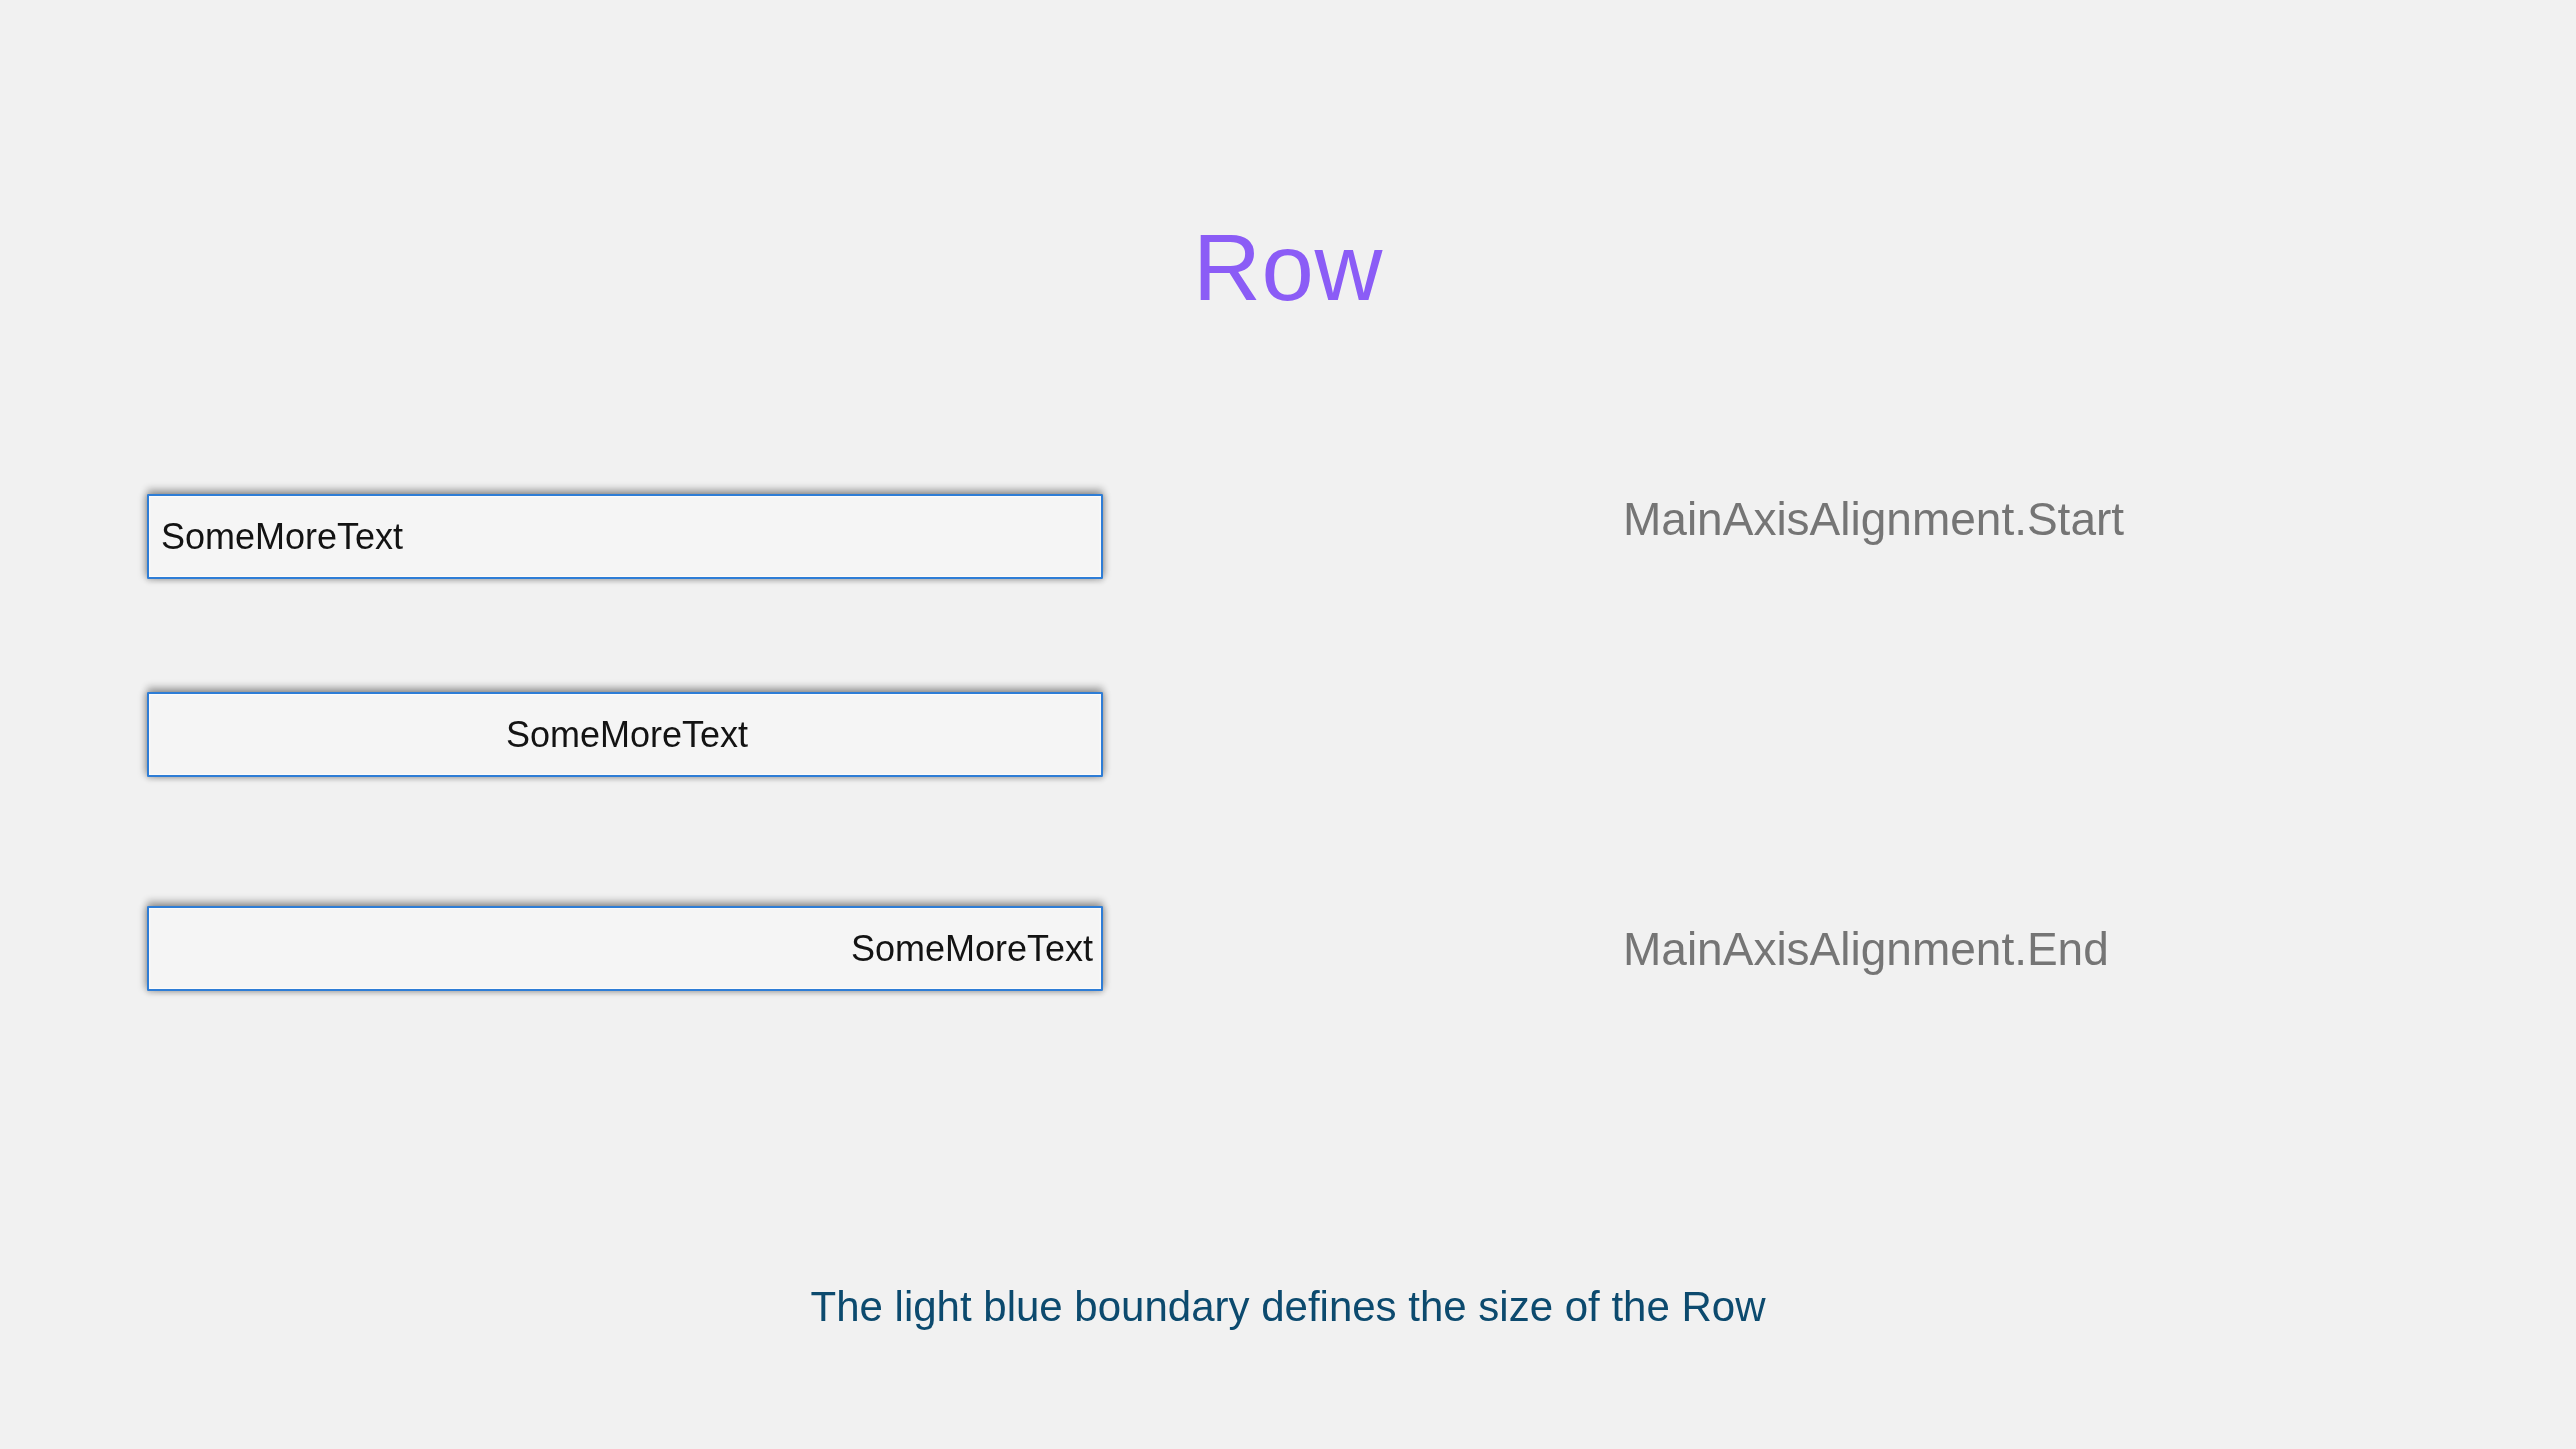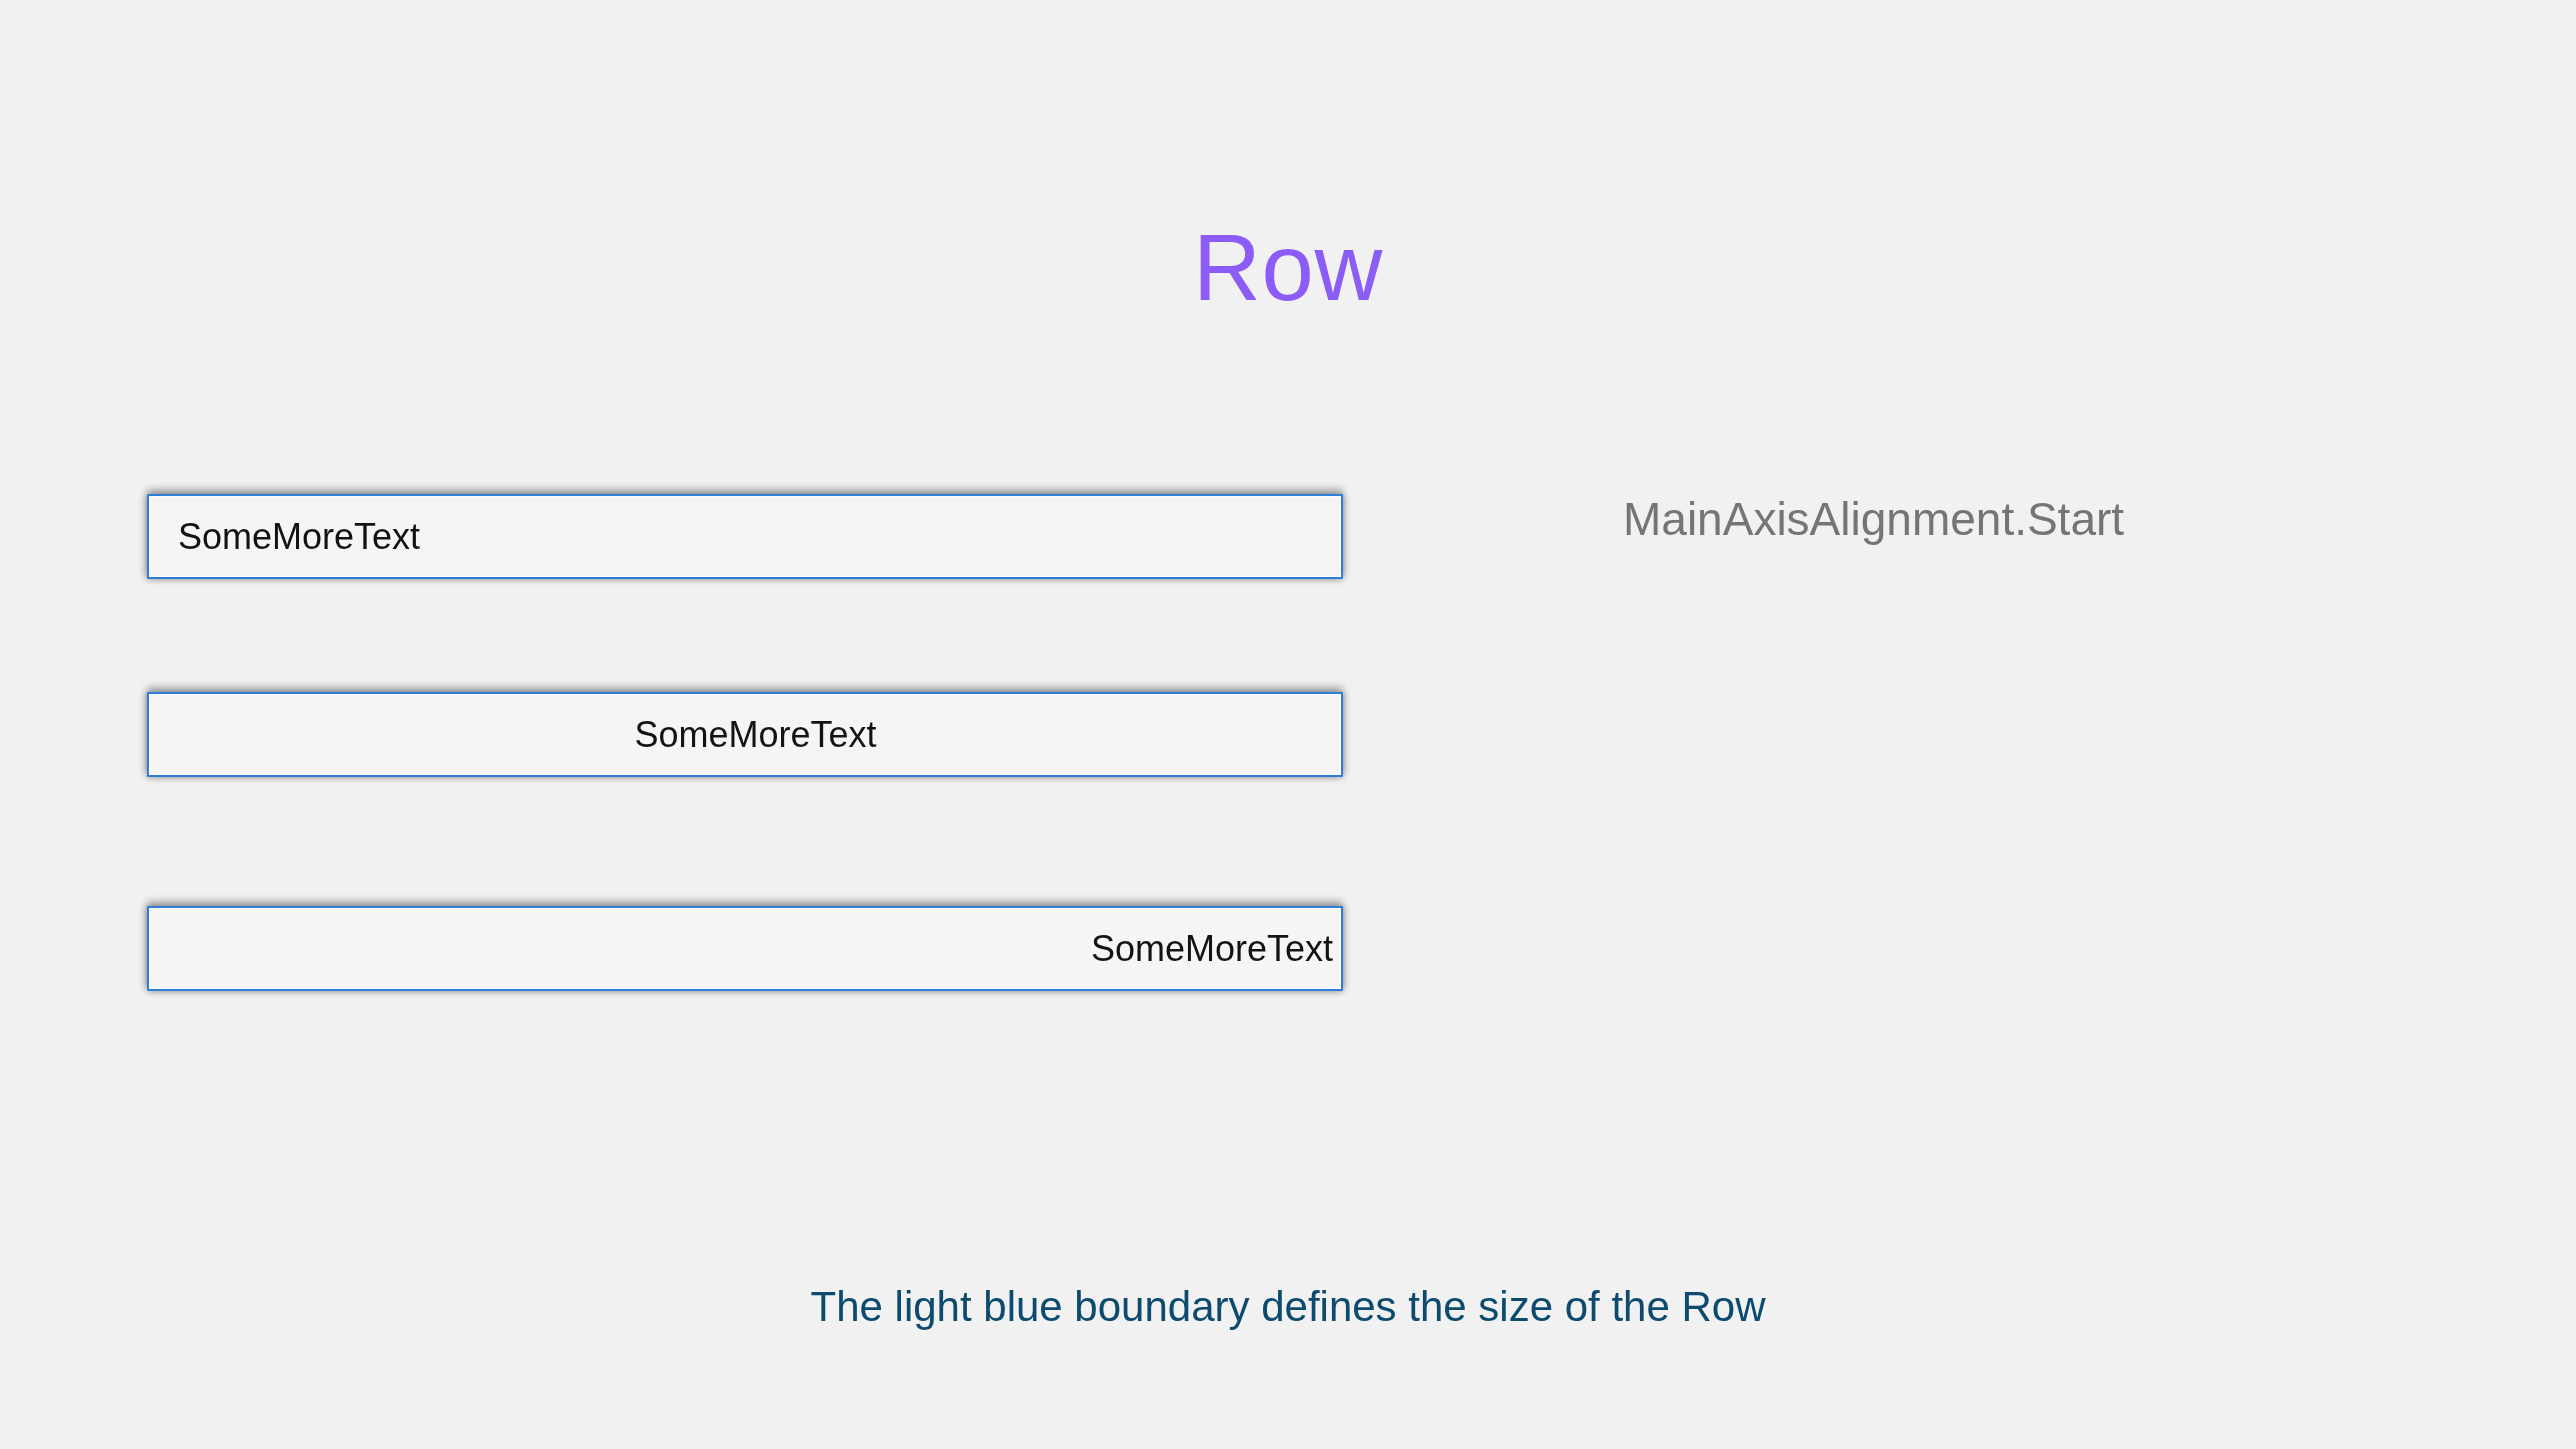--- a/index.html
+++ b/index.html
@@ -26,29 +26,29 @@
     text-align: center;
     font-size: 94px;
     font-weight: 400;
     color: #8b5cf6;
     line-height: 1;
     letter-spacing: 0.7px;
   }
   .row-box {
     position: absolute;
     left: 147px;
-    width: 1196px;
+    width: 956px;
     height: 85px;
     box-sizing: border-box;
     background: #f5f5f5;
     border: 2.7px solid #2e7dd6;
     border-radius: 1.3px;
     display: flex;
     align-items: center;
-    padding: 0 8px 0 29px;
+    padding: 0 8px 0 12px;
     box-shadow:
       0 -4.7px 7.4px rgba(0,0,0,0.30),
       0 2.7px 5.4px rgba(0,0,0,0.14),
       5.4px 0 6.7px -1.3px rgba(0,0,0,0.12),
       -5.4px 0 6.7px -1.3px rgba(0,0,0,0.12),
       inset 0 0 0 1.3px rgba(255,255,255,0.55);
   }
   .row-box-1 { top: 494px; justify-content: flex-start; }
   .row-box-2 { top: 692px; justify-content: center; }
   .row-box-3 { top: 906px; justify-content: flex-end; }
@@ -95,17 +95,18 @@
   </div>
   <div class="row-label row-label-1">MainAxisAlignment.Start</div>
 
   <div class="row-box row-box-2">
     <span class="row-text">SomeMoreText</span>
   </div>
 
   <div class="row-box row-box-3">
     <span class="row-text">SomeMoreText</span>
   </div>
+  <div class="row-label row-label-3">MainAxisAlignment.End</div>
 
   <div class="caption">The light blue boundary defines the size of the Row</div>
 
 </div>
 
 
 </body></html>

